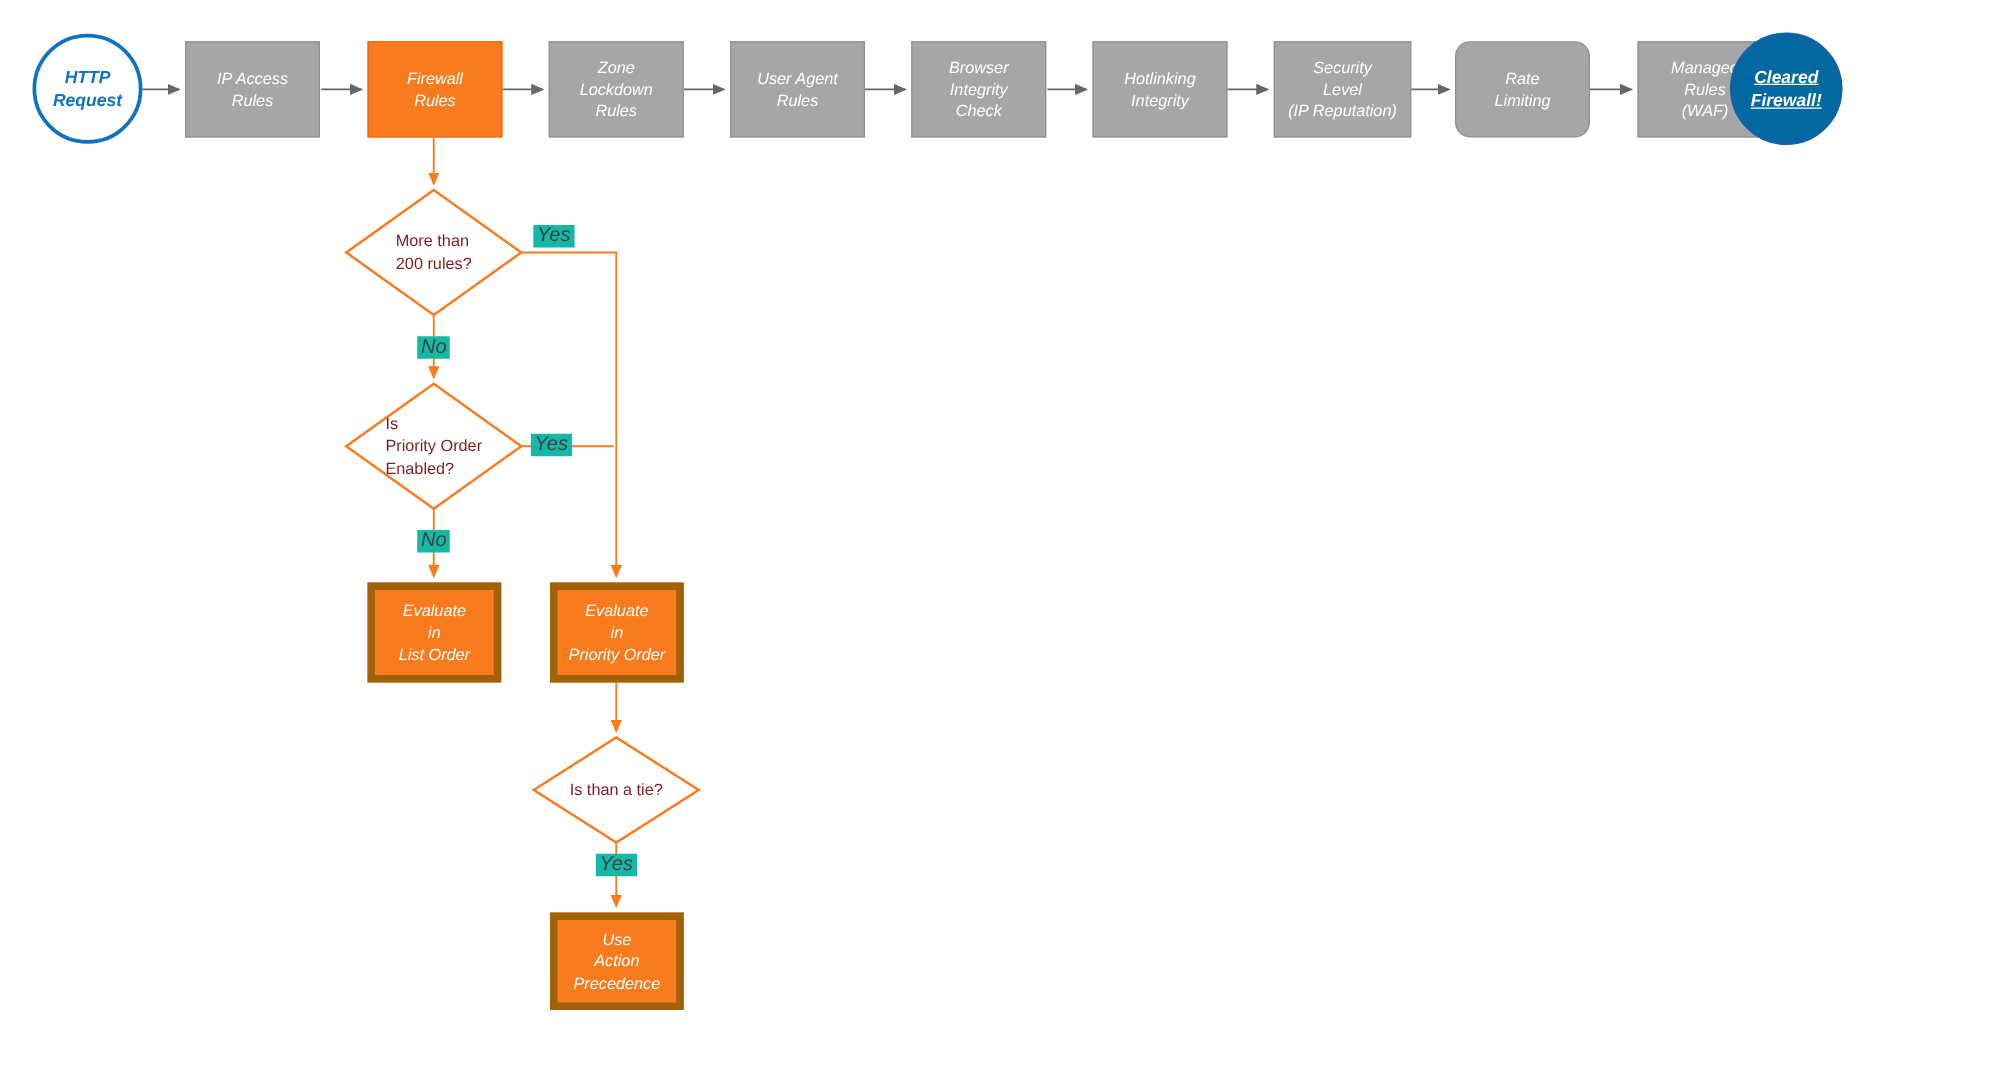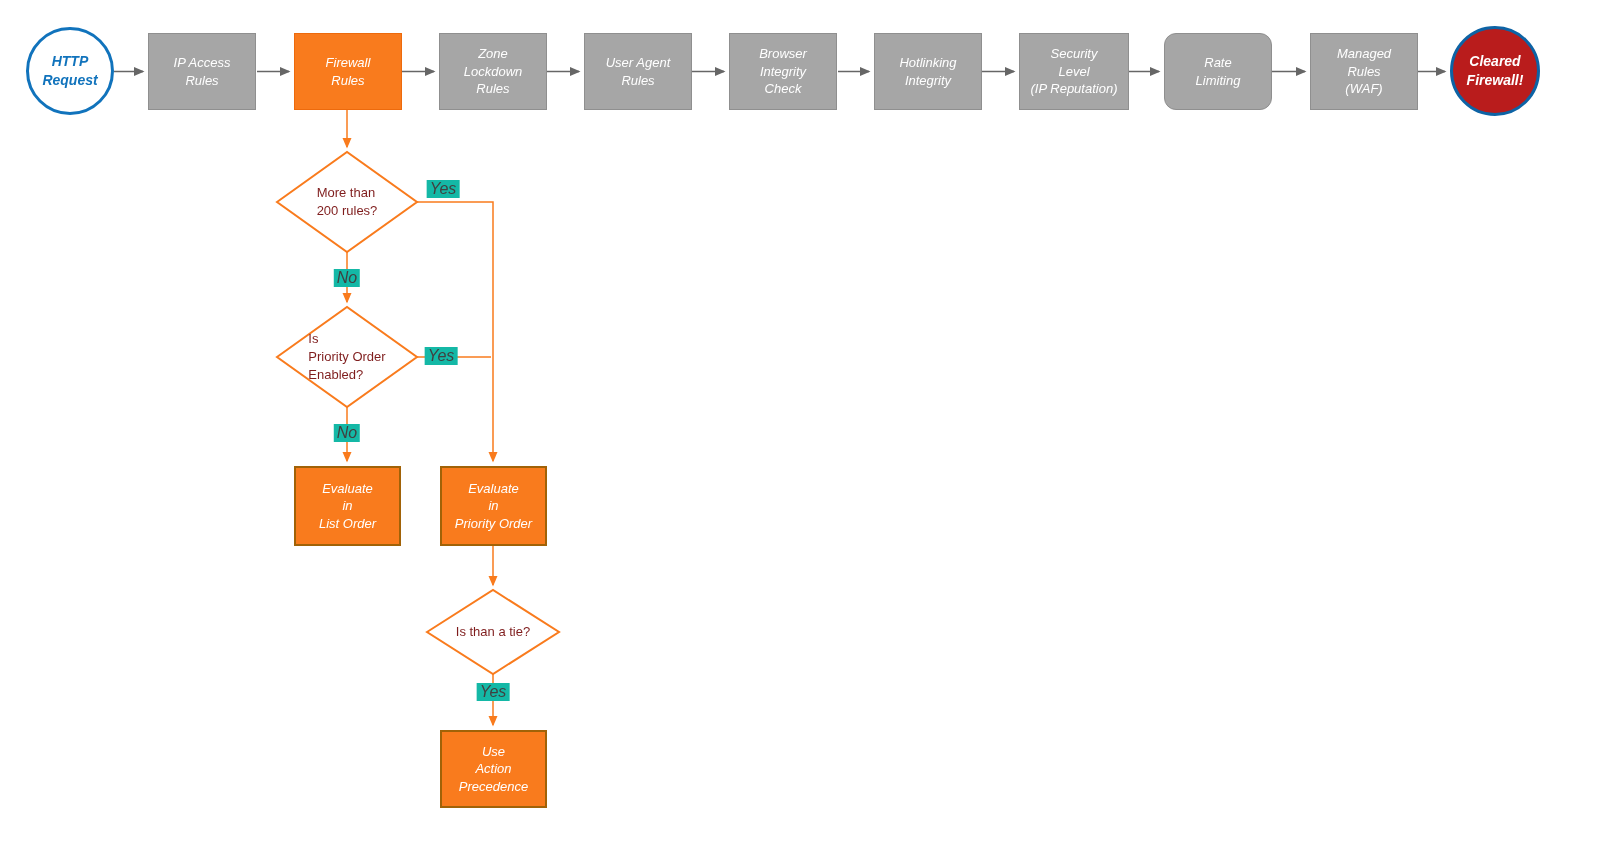--- a/index.html
+++ b/index.html
@@ -27,25 +27,25 @@
   .step.active{background:#F97B1D;border-color:#ED6A0C;}
   .circle{
     border-radius:50%;
     font-weight:bold;font-size:14px;
   }
   .circle.start{
     left:26px;top:27px;width:88px;height:88px;
     background:#ffffff;border:3px solid #1173BC;color:#1173BC;
   }
   .circle.end{
-    left:1450px;top:26px;width:90px;height:90px;
-    background:#b91c1c;border:3px solid #0D63A5;color:#ffffff;
+    left:1384px;top:26px;width:90px;height:90px;
+    background:#0369a1;border:3px solid #0D63A5;color:#ffffff;text-decoration:underline;
   }
   .action{
-    background:#F97B1D;border:2px solid #a16207;color:#ffffff;
+    background:#F97B1D;border:6px solid #a16207;color:#ffffff;
     width:107px;height:80px;
   }
   .decision-text{
     position:absolute;
     display:flex;align-items:center;justify-content:center;
     text-align:left;
     font-size:13px;line-height:1.4;color:#7f1d1d;
     white-space:pre-line;
   }
   .edge-label{

